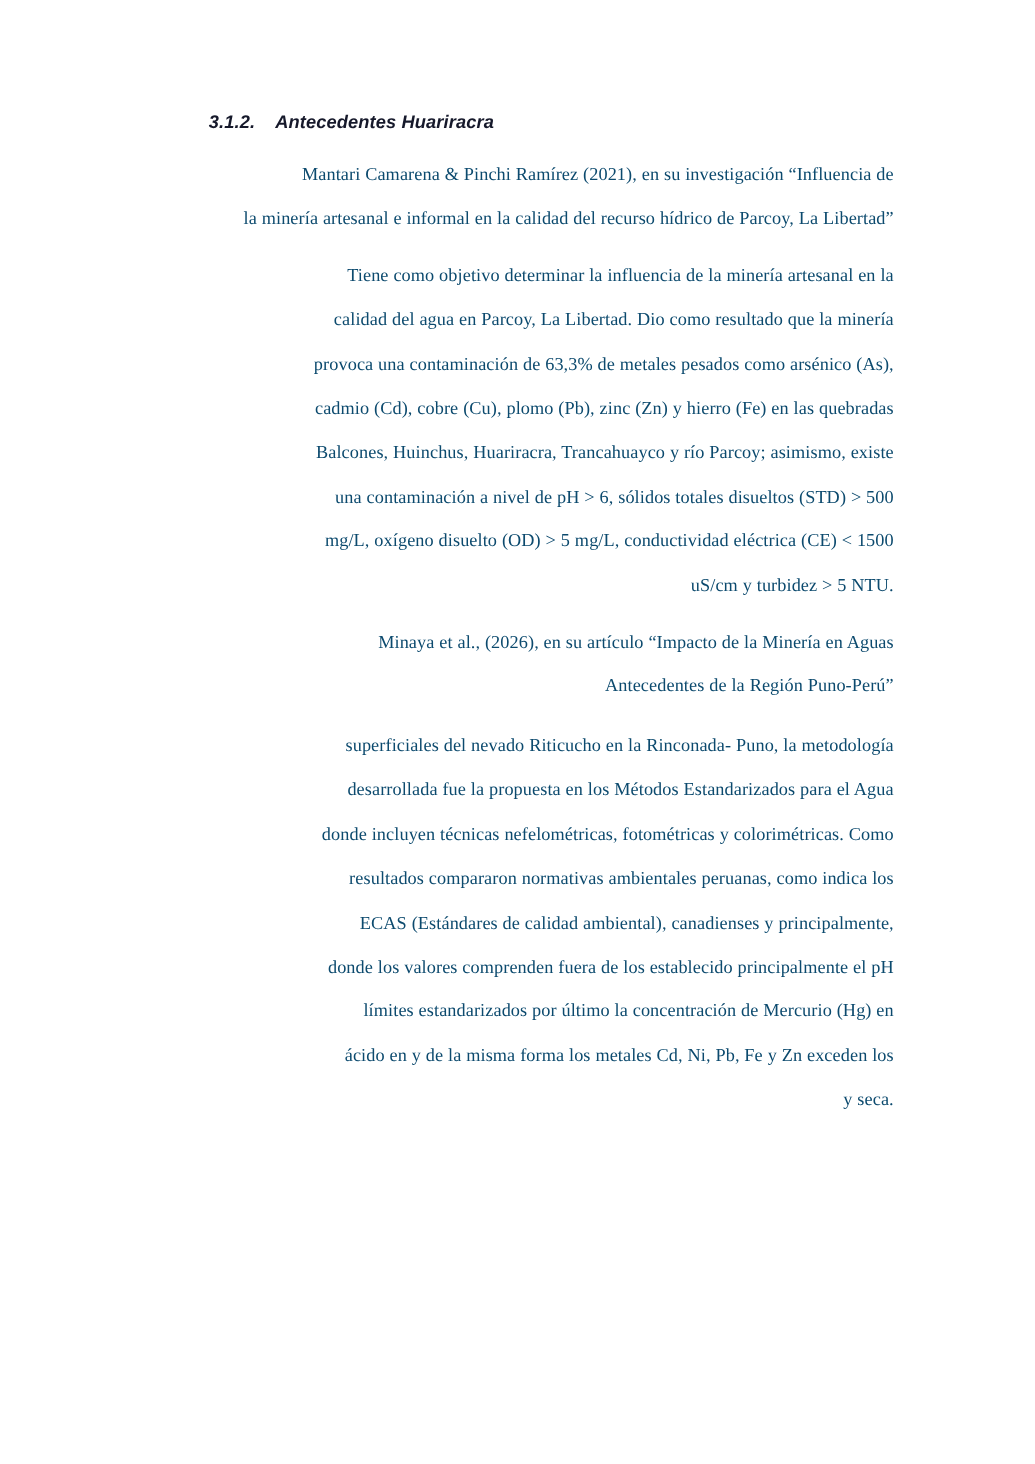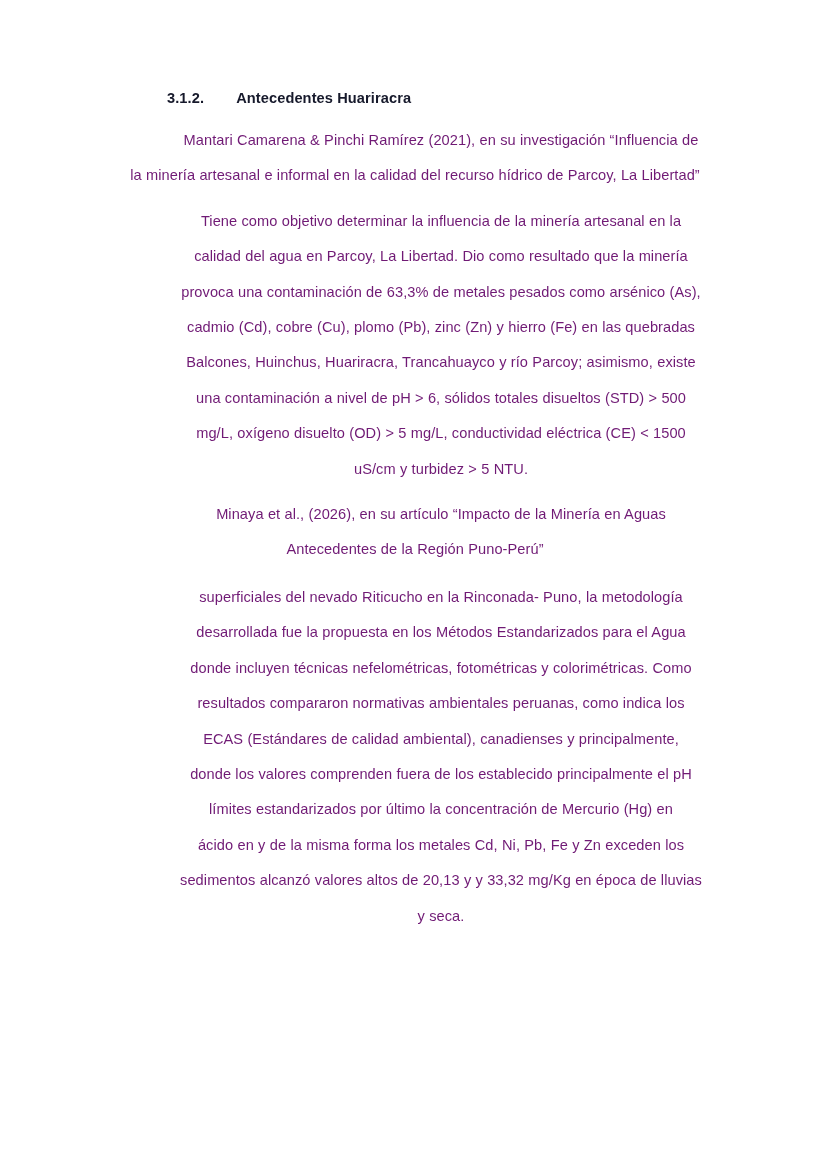--- a/index.html
+++ b/index.html
@@ -32,40 +32,41 @@
   }
 
   
   .section-heading {
     display: flex;
     align-items: baseline;
     margin: 0 0 0 52px;
     padding: 0;
     font-size: 14.6px;
     font-weight: 700;
+    font-style: italic;
     color: #16192b;
     line-height: 20px;
     letter-spacing: 0.1px;
     white-space: nowrap;
-    gap: 16px;
   }
   .section-heading .num {
     margin-right: 16px;
   }
 
   
   .para {
     margin: 0;
     padding: 0;
     font-size: 14.6px;
     line-height: 35.4px;
-    color: #701a75;
-    text-align: center;
+    color: #0c4a6e;
+    text-align: right;
     letter-spacing: 0.005em;
     word-spacing: 0.01em;
+    font-family: Liberation Serif, serif;
   }
   .para .line {
     display: block;
     white-space: nowrap;
   }
   .para .line.indent {
     padding-left: 52px;
   }
 
   
@@ -115,18 +116,17 @@
 
     <p class="para">
       <span class="line indent">superficiales del nevado Riticucho en la Rinconada- Puno, la metodología</span>
       <span class="line indent">desarrollada fue la propuesta en los Métodos Estandarizados para el Agua</span>
       <span class="line indent">donde incluyen técnicas nefelométricas, fotométricas y colorimétricas. Como</span>
       <span class="line indent">resultados compararon normativas ambientales peruanas, como indica los</span>
       <span class="line indent">ECAS (Estándares de calidad ambiental), canadienses y principalmente,</span>
       <span class="line indent">donde los valores comprenden fuera de los establecido principalmente el pH</span>
       <span class="line indent">límites estandarizados por último la concentración de Mercurio (Hg) en</span>
       <span class="line indent">ácido en y de la misma forma los metales Cd, Ni, Pb, Fe y Zn exceden los</span>
-      <span class="line indent">sedimentos alcanzó valores altos de 20,13 y y 33,32 mg/Kg en época de lluvias</span>
       <span class="line indent">y seca.</span>
     </p>
 
   </div>
 </div>
 
 </body></html>

